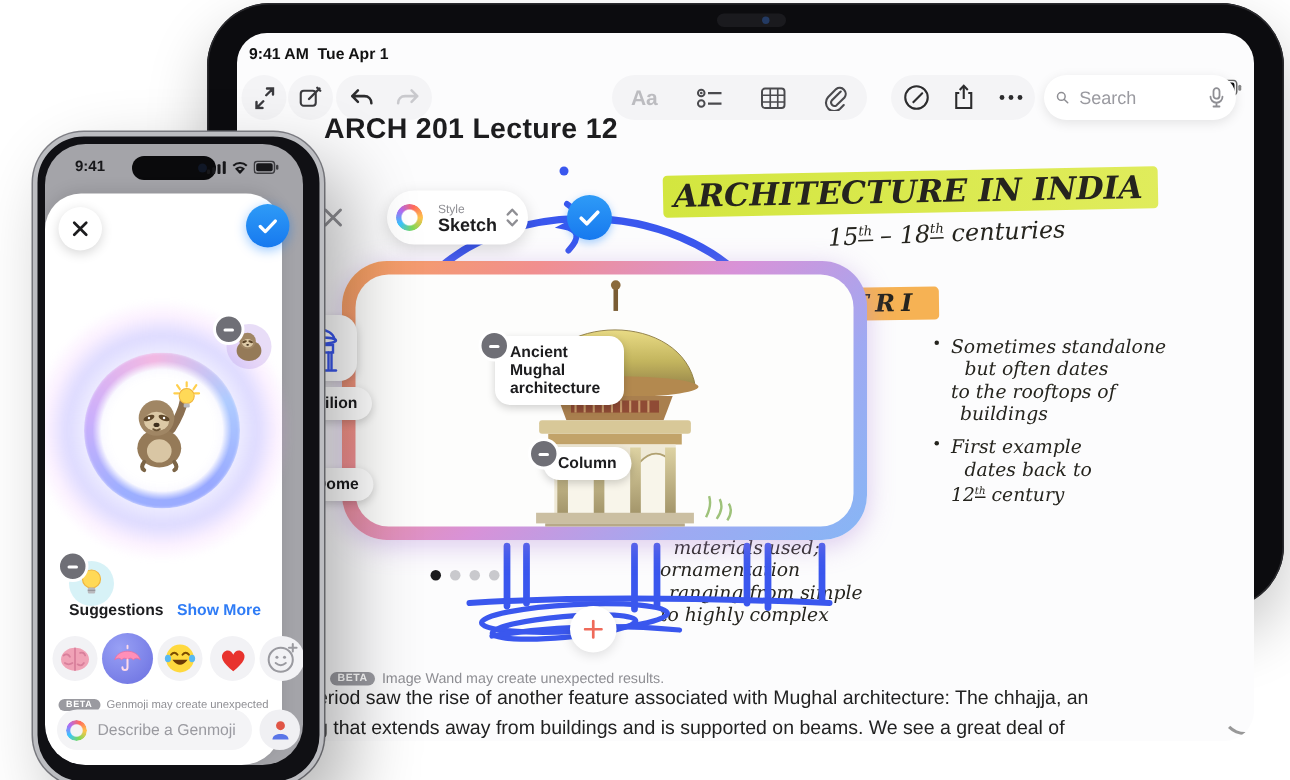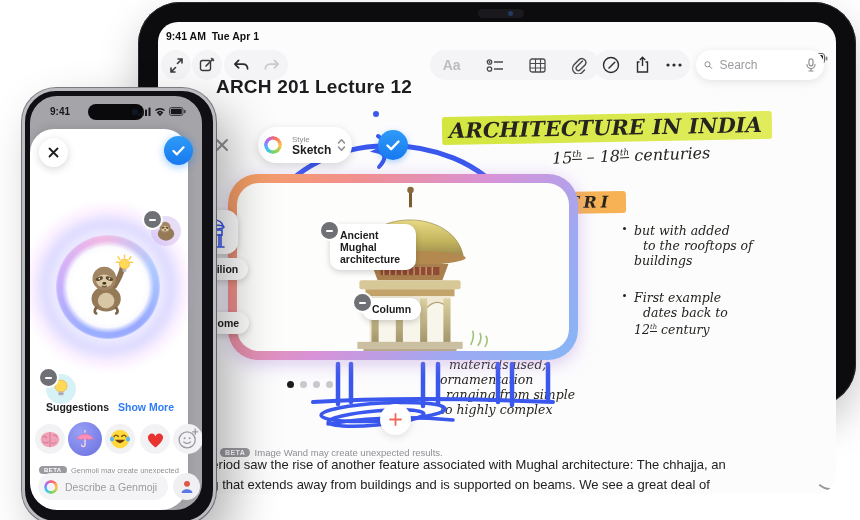--- a/index.html
+++ b/index.html
@@ -128,21 +128,21 @@
       </div>
       <div class="tb-pill" style="left:66px;top:28px;width:64px;">
         <svg width="17" height="15" viewBox="0 0 18 15">
             <path d="M7 2 L3 6 L7 10 M3 6 H11.5 C14.5 6 16.5 8 16.5 11" fill="none" stroke="#2c2c2e" stroke-width="1.8" stroke-linecap="round" stroke-linejoin="round"></path>
           </svg>
         <svg width="17" height="15" viewBox="0 0 18 15">
             <path d="M11 2 L15 6 L11 10 M15 6 H6.5 C3.5 6 1.5 8 1.5 11" fill="none" stroke="#c9c9cd" stroke-width="1.8" stroke-linecap="round" stroke-linejoin="round"></path>
           </svg>
       </div>
 
-      <div class="tb-pill" style="left:272px;top:28px;width:170px;">
+      <div class="tb-pill" style="left:250px;top:28px;width:170px;">
         <span style="font-size:14px;color:#bcbcc0;font-weight:bold;">Aa</span>
         <svg width="18" height="15" viewBox="0 0 18 15">
             <circle cx="3.5" cy="4" r="2.2" fill="none" stroke="#4a4a4e" stroke-width="1.3"></circle>
             <circle cx="3.5" cy="4" r="0.9" fill="#4a4a4e"></circle>
             <line x1="8" y1="4" x2="17" y2="4" stroke="#4a4a4e" stroke-width="1.5"></line>
             <line x1="8" y1="11" x2="17" y2="11" stroke="#4a4a4e" stroke-width="1.5"></line>
             <circle cx="3.5" cy="11" r="2.2" fill="none" stroke="#4a4a4e" stroke-width="1.3"></circle>
           </svg>
         <svg width="17" height="15" viewBox="0 0 17 15">
             <rect x="1" y="1" width="15" height="13" rx="2" fill="none" stroke="#4a4a4e" stroke-width="1.3"></rect>
@@ -216,21 +216,22 @@
             <div class="hw-line"><span>Wide variation in</span></div>
             <div class="hw-line"><span>materials used;</span></div>
             <div class="hw-line"><span>ornamentation</span></div>
             <div class="hw-line"><span>ranging from simple</span></div>
             <div class="hw-line"><span>to highly complex</span></div>
           </div>
         </div>
       <div class="bullet hw" style="left:476px;top:201px;">
           <span class="dot"></span>
           <div>
-            <div class="hw-line"><span>but with added</span></div>
+            <div class="hw-line"><span>Sometimes standalone</span></div>
+            <div class="hw-line"><span>but often dates</span></div>
             <div class="hw-line"><span>to the rooftops of</span></div>
             <div class="hw-line"><span>buildings</span></div>
           </div>
         </div>
       <div class="bullet hw" style="left:476px;top:268px;">
           <span class="dot"></span>
           <div>
             <div class="hw-line"><span>First example</span></div>
             <div class="hw-line"><span>dates back to</span></div>
             <div class="hw-line"><span>12</span><sup>th</sup><span> century</span></div>

